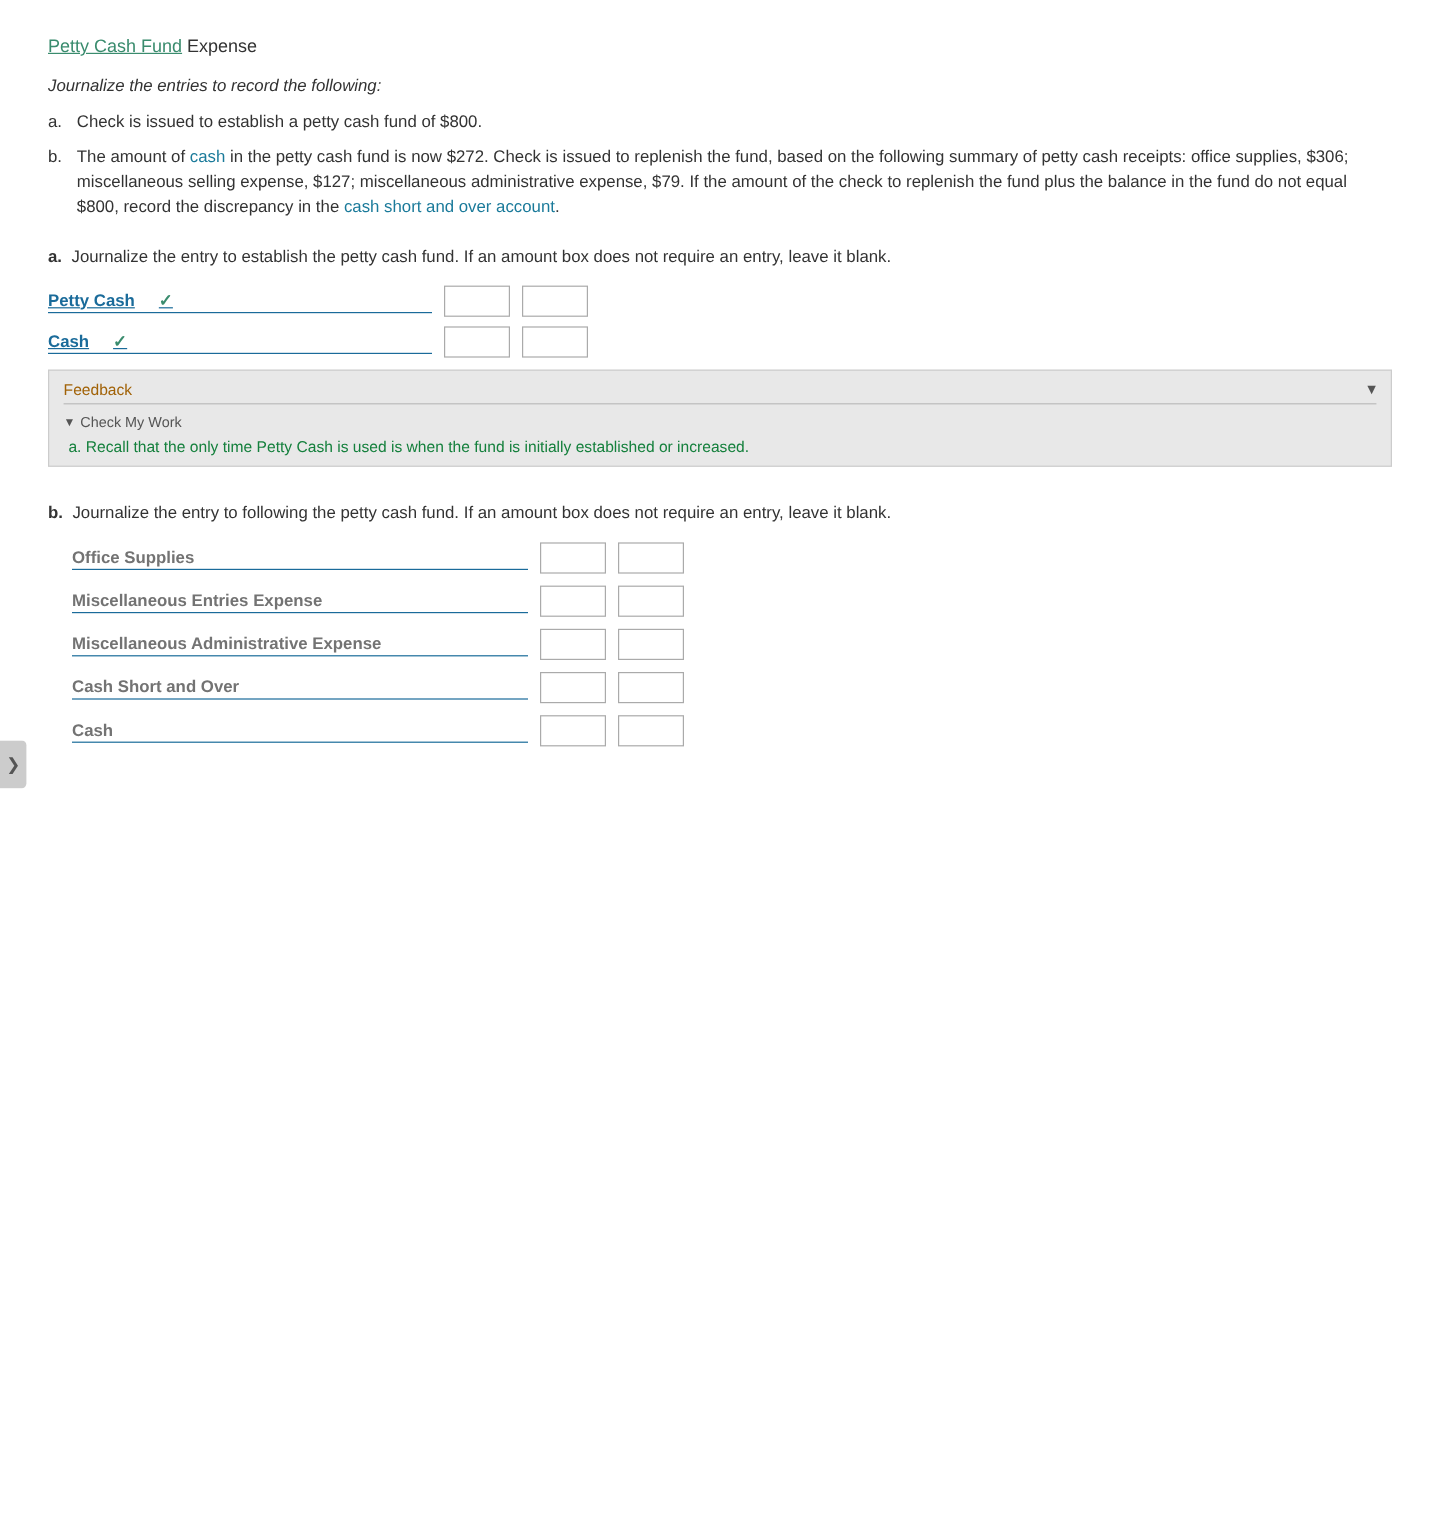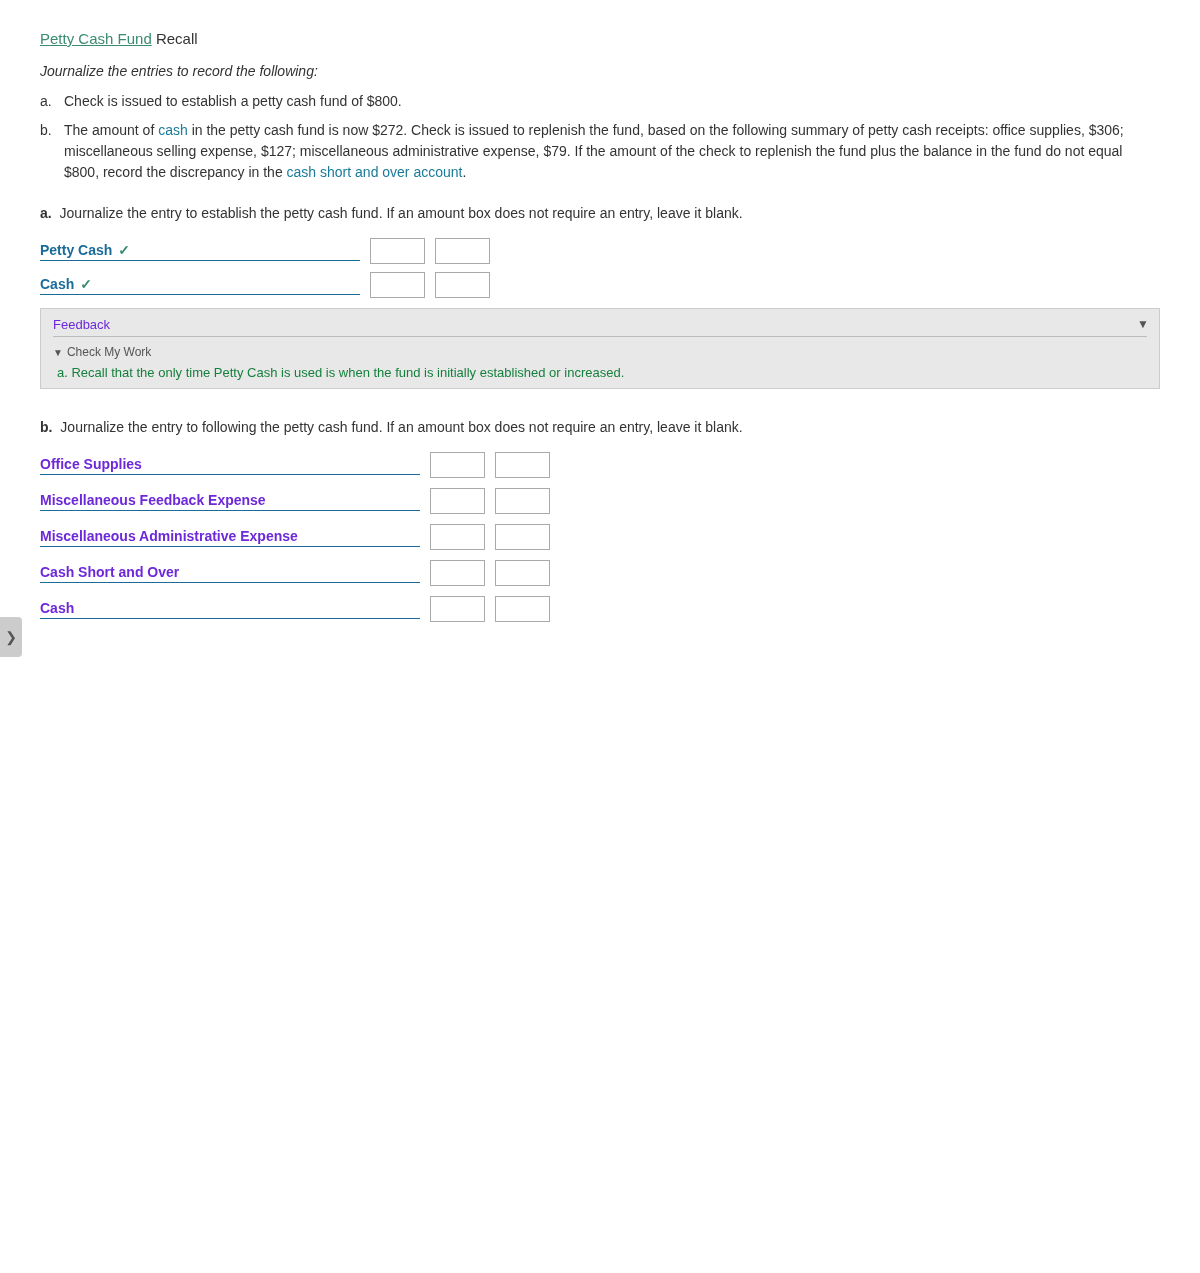--- a/index.html
+++ b/index.html
@@ -87,21 +87,22 @@
 
     .account-name {
       color: #1a6b9a;
       font-weight: bold;
       min-width: 320px;
       border-bottom: 1.5px solid #1a6b9a;
       padding-bottom: 2px;
       cursor: pointer;
       display: flex;
       align-items: center;
-      gap: 6px;
+      gap: 20px;
+      text-decoration: underline;
     }
 
     .account-name .checkmark {
       color: #3a8c6e;
       font-size: 14px;
     }
 
     .input-box {
       width: 55px;
       height: 26px;
@@ -114,21 +115,21 @@
       background: #e8e8e8;
       border: 1px solid #ccc;
       padding: 8px 12px;
       margin-top: 8px;
       margin-bottom: 8px;
       position: relative;
     }
 
     .feedback-label {
       font-size: 13px;
-      color: #6d28d9;
+      color: #a16207;
       margin-bottom: 4px;
     }
 
     .feedback-dropdown-icon {
       position: absolute;
       right: 10px;
       top: 8px;
       color: #555;
       font-size: 12px;
     }
@@ -174,35 +175,36 @@
       margin-top: 4px;
     }
 
     .journal-row-b {
       display: flex;
       align-items: center;
       margin-bottom: 10px;
     }
 
     .account-name-b {
-      color: #6d28d9;
+      color: #737373;
       font-weight: bold;
       min-width: 380px;
       border-bottom: 1.5px solid #1a6b9a;
       padding-bottom: 2px;
       cursor: pointer;
+      margin-left: 20px;
     }
   </style>
 </head>
 <body>
 
 <div class="sidebar-arrow">❯</div>
 
 <div class="page-title">
-  <span class="highlight-green">Petty Cash Fund</span><span> Recall</span>
+  <span class="highlight-green">Petty Cash Fund</span><span> Expense</span>
 </div>
 
 <div class="intro-text">Journalize the entries to record the following:</div>
 
 <ul class="problem-list">
   <li>
     <span class="label">a.</span>
     <span>Check is issued to establish a petty cash fund of $800.</span>
   </li>
   <li>
@@ -260,21 +262,21 @@
 
   <div class="section-b-rows">
 
     <div class="journal-row-b">
       <div class="account-name-b">Office Supplies</div>
       <input type="text" class="input-box" style="">
       <input type="text" class="input-box" style="">
     </div>
 
     <div class="journal-row-b">
-      <div class="account-name-b">Miscellaneous Feedback Expense</div>
+      <div class="account-name-b">Miscellaneous Entries Expense</div>
       <input type="text" class="input-box" style="">
       <input type="text" class="input-box" style="">
     </div>
 
     <div class="journal-row-b">
       <div class="account-name-b">Miscellaneous Administrative Expense</div>
       <input type="text" class="input-box" style="">
       <input type="text" class="input-box" style="">
     </div>
 

